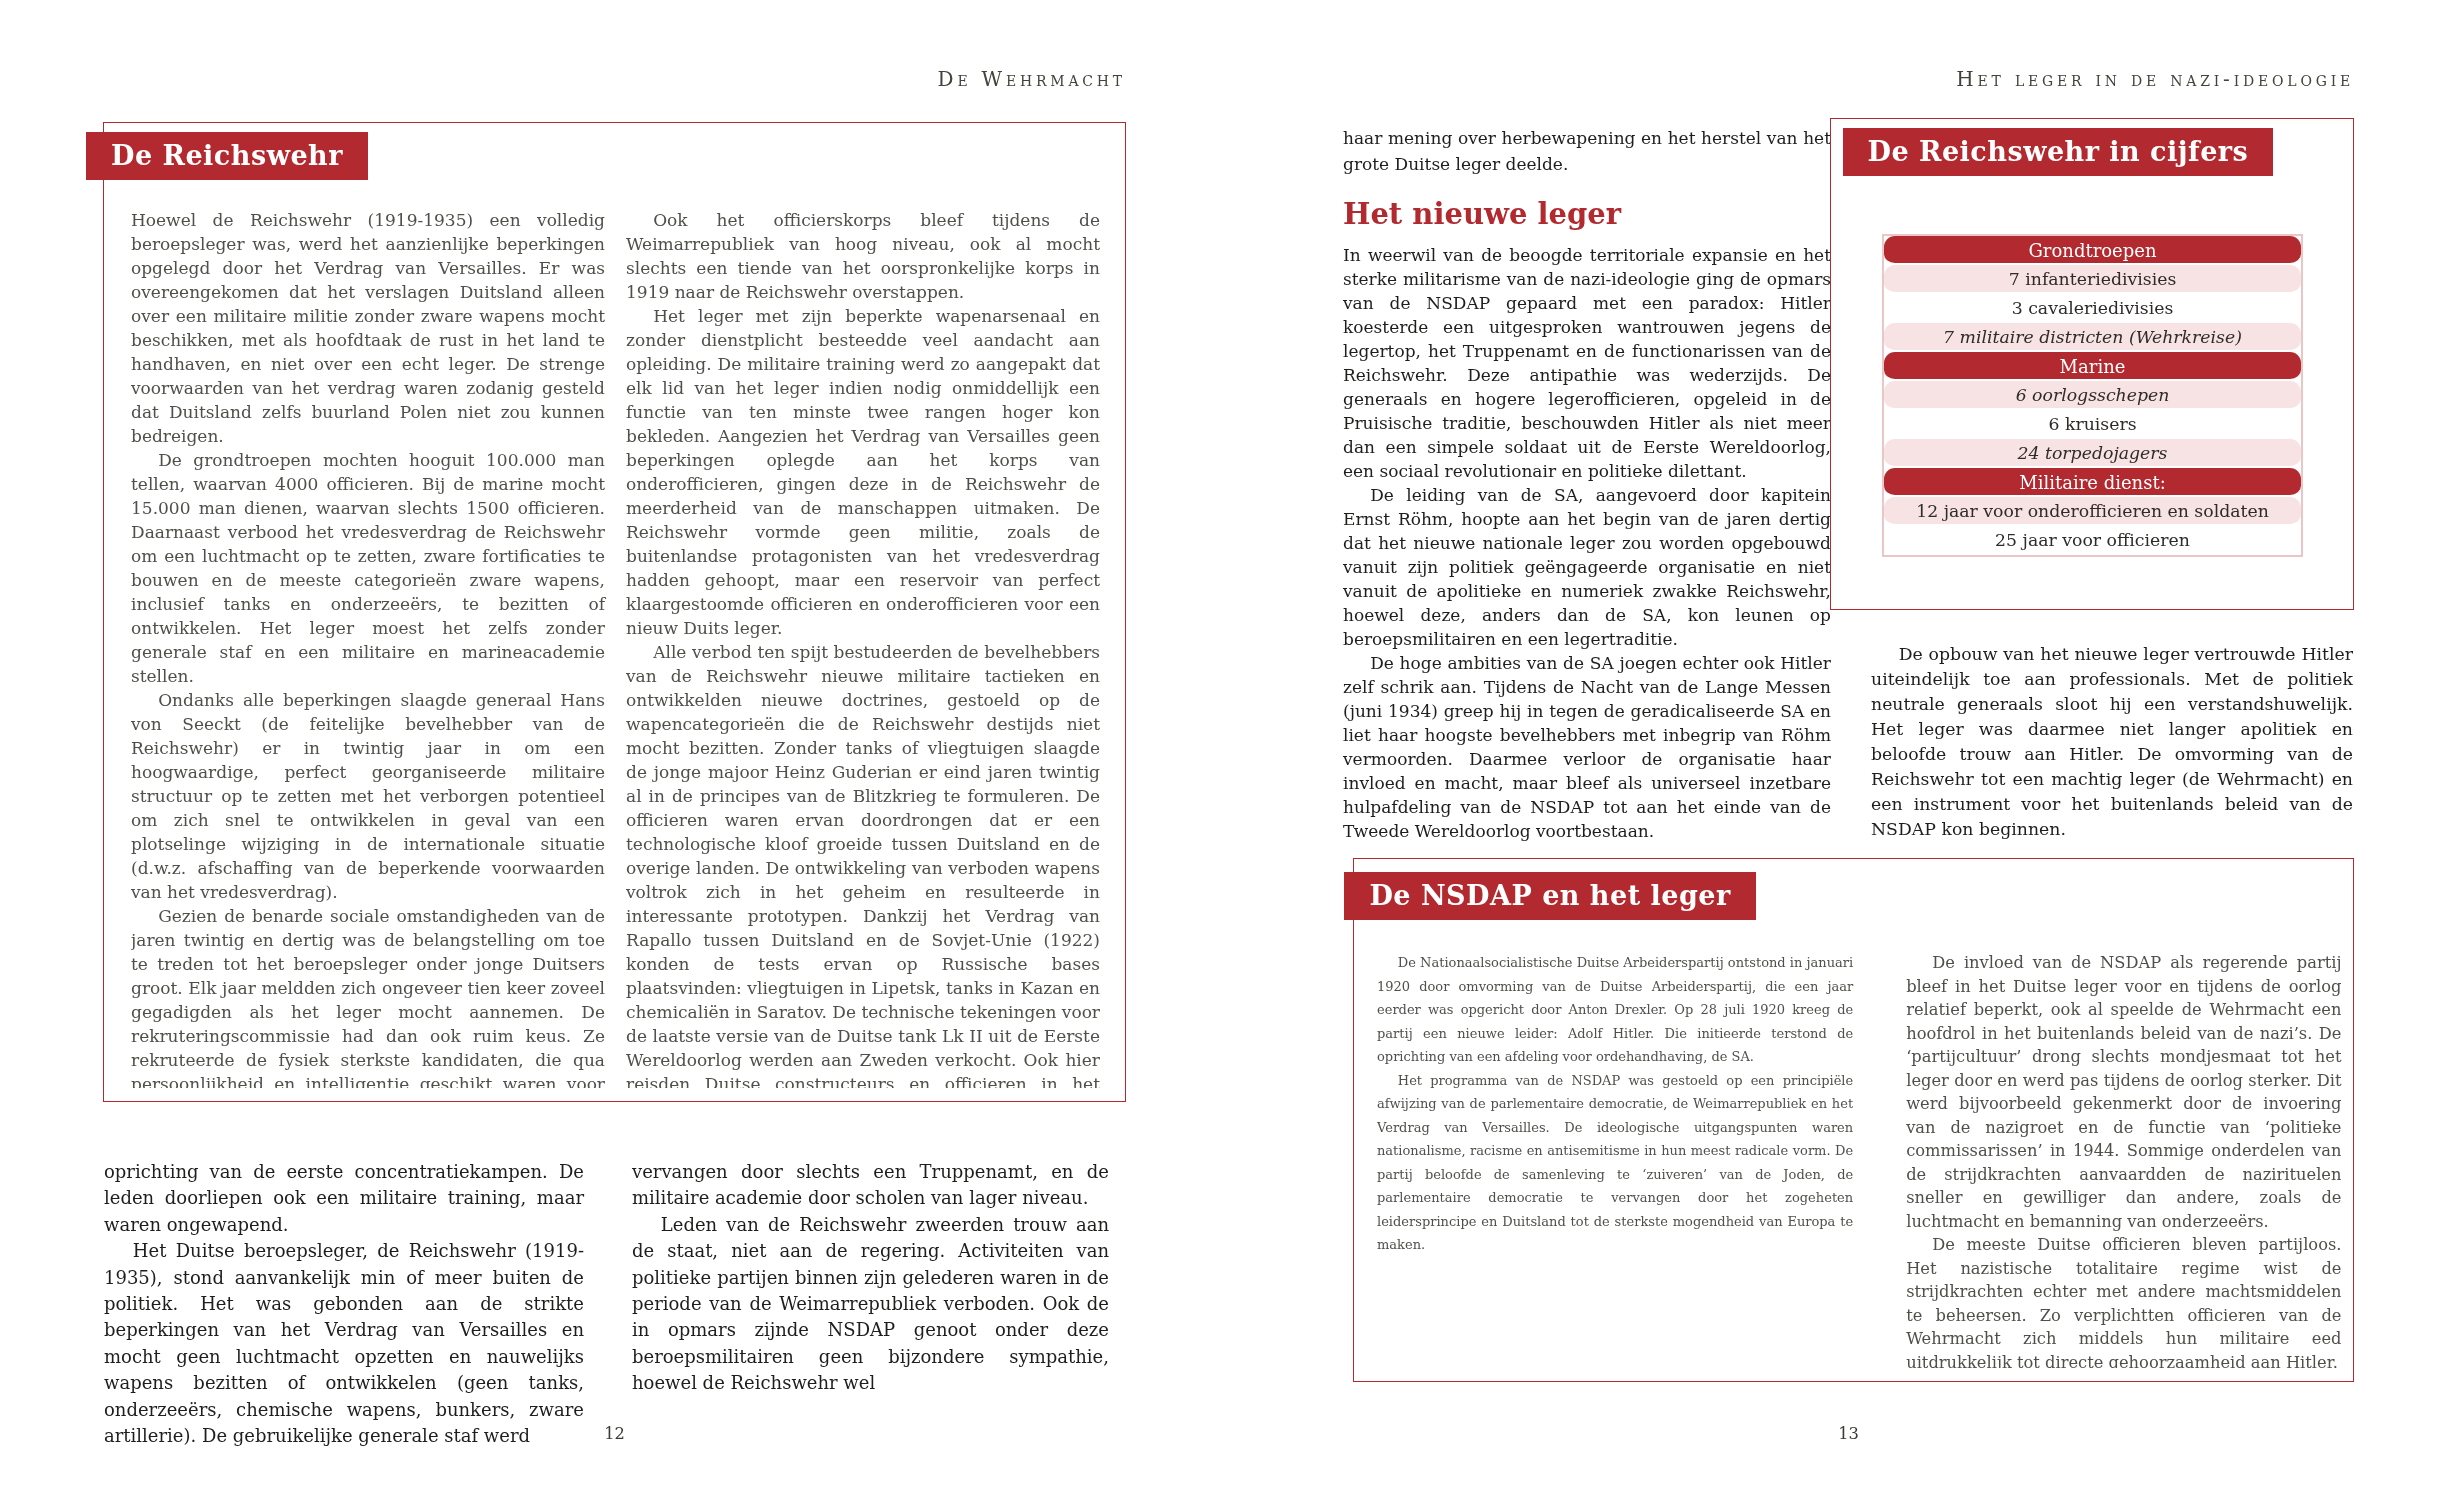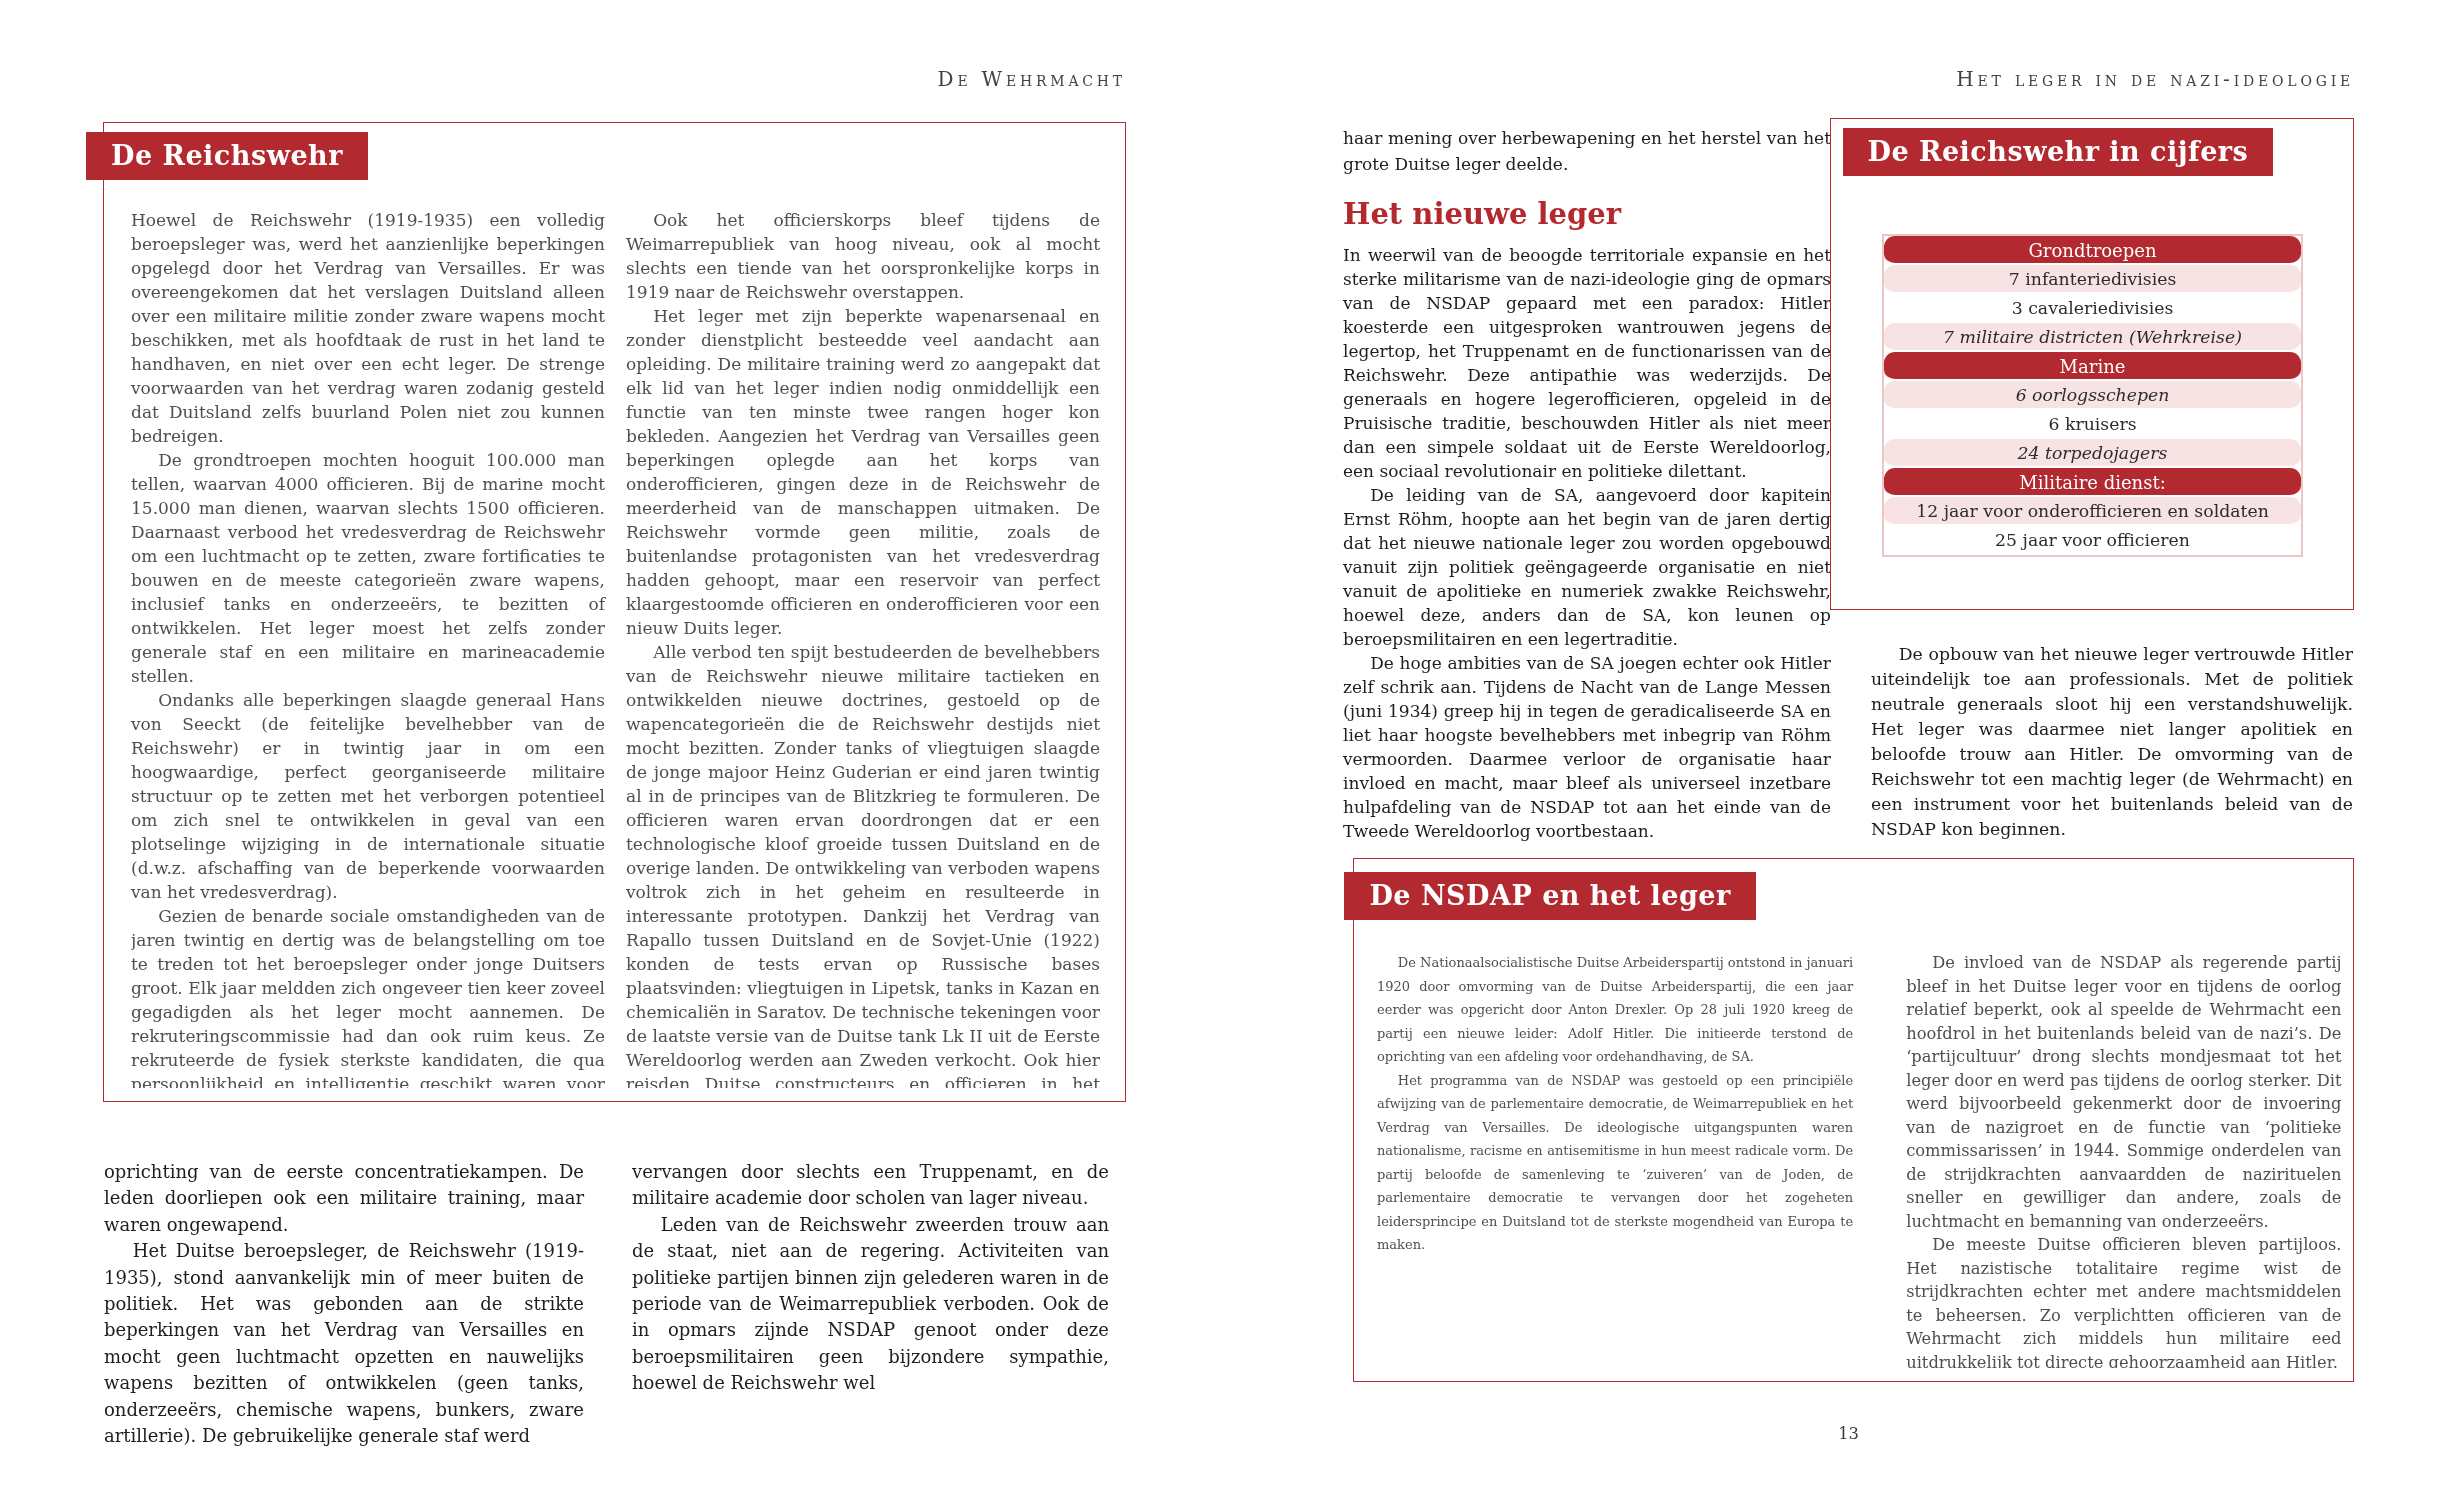--- a/index.html
+++ b/index.html
@@ -97,20 +97,21 @@
 
   <div class="body-col" id="below-left-1">
       <p>oprichting van de eerste concentratiekampen. De leden doorliepen ook een militaire training, maar waren ongewapend.</p>
       <p>Het Duitse beroepsleger, de Reichswehr (1919-1935), stond aanvankelijk min of meer buiten de politiek. Het was gebonden aan de strikte beperkingen van het Verdrag van Versailles en mocht geen luchtmacht opzetten en nauwelijks wapens bezitten of ontwikkelen (geen tanks, onderzeeërs, chemische wapens, bunkers, zware artillerie). De gebruikelijke generale staf werd</p>
     </div>
   <div class="body-col" id="below-left-2">
       <p>vervangen door slechts een Truppenamt, en de militaire academie door scholen van lager niveau.</p>
       <p>Leden van de Reichswehr zweerden trouw aan de staat, niet aan de regering. Activiteiten van politieke partijen binnen zijn gelederen waren in de periode van de Weimarrepubliek verboden. Ook de in opmars zijnde NSDAP genoot onder deze beroepsmilitairen geen bijzondere sympathie, hoewel de Reichswehr wel</p>
     </div>
 
+  <div class="pagenum" id="pn-left">12</div>
 
   <div class="running-header" id="hdr-right">Het leger in de nazi-ideologie</div>
 
   <div class="body-col" id="intro-right">
     <p>haar mening over herbewapening en het herstel van het grote Duitse leger deelde.</p>
   </div>
 
   <div id="heading-new">Het nieuwe leger</div>
 
   <div class="body-col" id="col-main-right">

